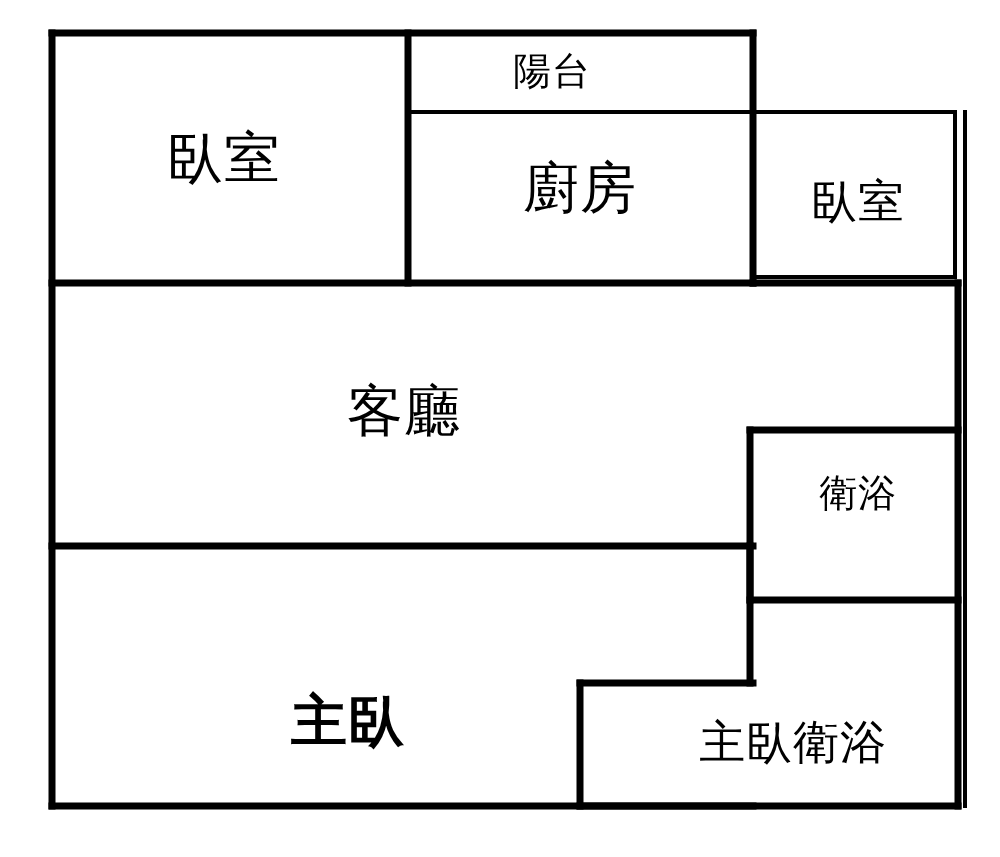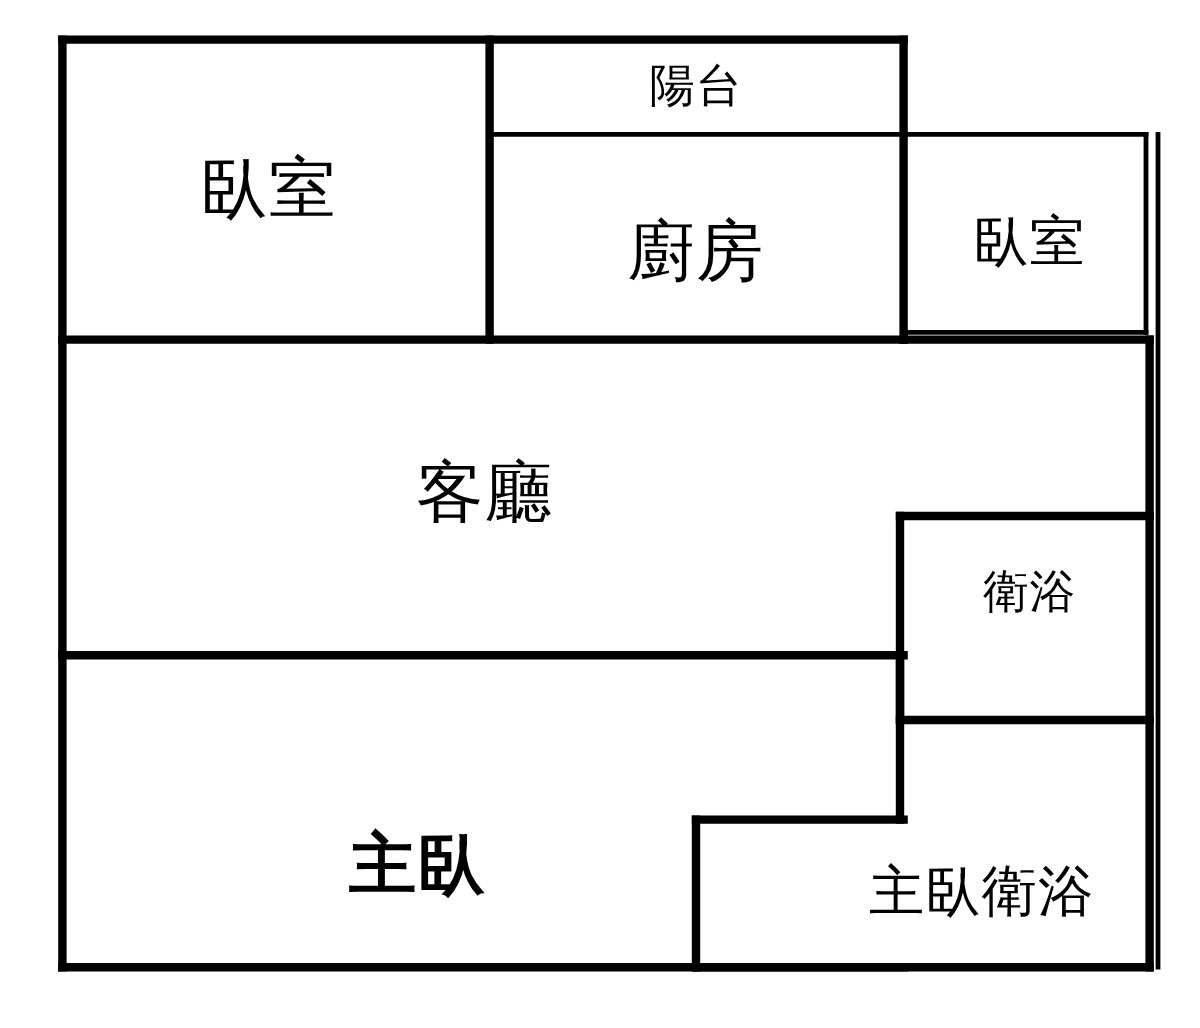--- a/index.html
+++ b/index.html
@@ -70,22 +70,22 @@
         <line x1="408" y1="112" x2="753" y2="112"></line>
         <line x1="753" y1="112" x2="955" y2="112"></line>
         <line x1="955" y1="112" x2="955" y2="277"></line>
         <line x1="753" y1="277" x2="955" y2="277"></line>
         <line x1="965" y1="112" x2="965" y2="806"></line>
       </g>
   </svg>
 
   <div id="room-labels">
       <div class="room-label lbl-lg" style="left: 224px; top: 158px;">臥室</div>
-      <div class="room-label lbl-sm" style="left: 580px; top: 71px;">陽台</div>
-      <div class="room-label lbl-lg" style="left: 580px; top: 210px; text-align: center;">廚房</div>
+      <div class="room-label lbl-sm" style="left: 552px; top: 71px;">陽台</div>
+      <div class="room-label lbl-lg" style="left: 580px; top: 188px; text-align: center;">廚房</div>
       <div class="room-label lbl-md" style="left: 858px; top: 201px;">臥室</div>
       <div class="room-label lbl-xl" style="left: 404px; top: 411px;">客廳</div>
       <div class="room-label lbl-sm" style="left: 858px; top: 493px;">衛浴</div>
       <div class="room-label lbl-xl" style="left: 348px; top: 721px; font-weight: bold;">主臥</div>
-      <div class="room-label lbl-md" style="left: 818px; top: 742px;">主臥衛浴</div>
+      <div class="room-label lbl-md" style="left: 793px; top: 742px;">主臥衛浴</div>
     </div>
 
 </div>
 
 </body></html>

